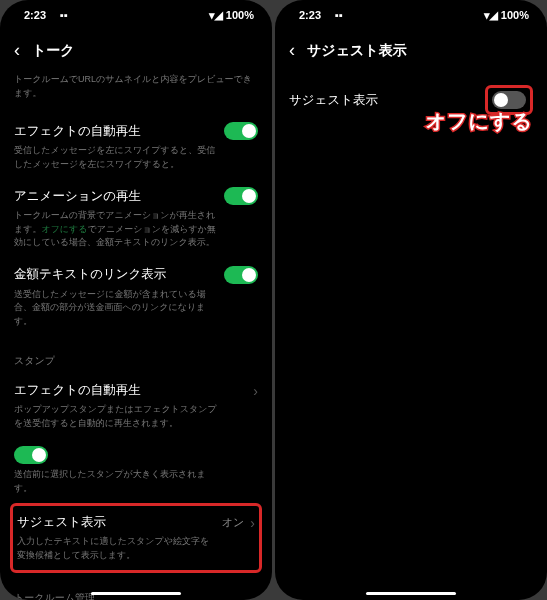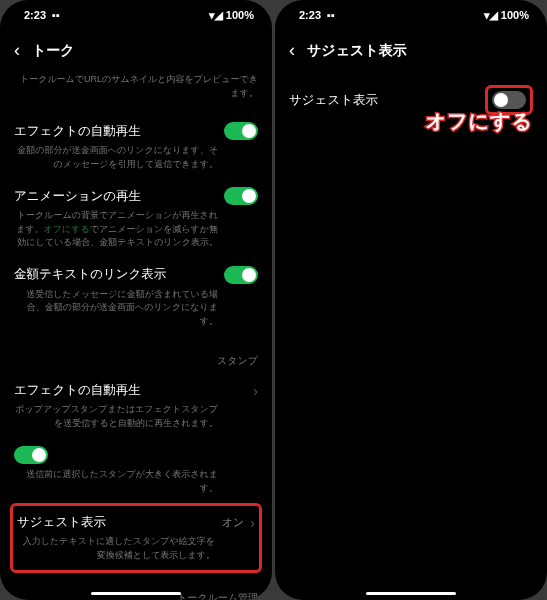--- a/index.html
+++ b/index.html
@@ -26,30 +26,30 @@
       height: 30px;
       display: flex;
       justify-content: space-between;
       align-items: center;
       padding: 0 18px 0 24px;
       color: #fff;
       font-size: 11px;
       font-weight: 600;
     }
     .status-right { display: flex; align-items: center; gap: 3px; }
-    .status-left { display: flex; align-items: center; gap: 6px; }
+    .status-left { display: flex; align-items: center; gap: 14px; }
     .header {
       display: flex;
       align-items: center;
       padding: 10px 14px 12px;
       gap: 12px;
     }
     .back-icon { color: #fff; font-size: 18px; }
     .header-title { color: #fff; font-size: 14px; font-weight: 600; }
-    .content { flex: 1; overflow: hidden; padding: 0 14px; text-align: right; }
+    .content { flex: 1; overflow: hidden; padding: 0 14px; }
     .desc-top {
       color: #777;
       font-size: 9px;
       line-height: 1.5;
       margin-bottom: 14px;
     }
     .item { padding: 8px 0; position: relative; }
     .item-row {
       display: flex;
       justify-content: space-between;
@@ -76,21 +76,20 @@
     .toggle-knob {
       width: 14px; height: 14px; background: #fff;
       border-radius: 50%; position: absolute; top: 2px;
     }
     .toggle.on .toggle-knob { right: 2px; }
     .toggle.off .toggle-knob { left: 2px; }
     .section-label {
       color: #777;
       font-size: 10px;
       padding: 18px 0 6px;
-      margin-left: 28px;
     }
     .chevron-right { color: #555; font-size: 14px; margin-left: 6px; }
     .value-text { color: #888; font-size: 11px; }
     .right-side { display: flex; align-items: center; }
     .highlight-box {
       border: 3px solid #d82828;
       border-radius: 6px;
       margin: 0 -4px;
       padding: 8px 4px;
     }
@@ -146,21 +145,21 @@
   <div class="content">
     <div class="desc-top">トークルームでURLのサムネイルと内容をプレビューできます。</div>
 
     <div class="item">
       <div class="item-row">
         <span class="item-title">エフェクトの自動再生</span>
         <span class="toggle on">
             <span class="toggle-knob"></span>
           </span>
       </div>
-      <div class="item-desc">金額の部分が送金画面へのリンクになります、そのメッセージを引用して返信できます。</div>
+      <div class="item-desc">受信したメッセージを左にスワイプすると、受信したメッセージを左にスワイプすると。</div>
     </div>
 
     <div class="item">
       <div class="item-row">
         <span class="item-title">アニメーションの再生</span>
         <span class="toggle on">
             <span class="toggle-knob"></span>
           </span>
       </div>
       <div class="item-desc">

